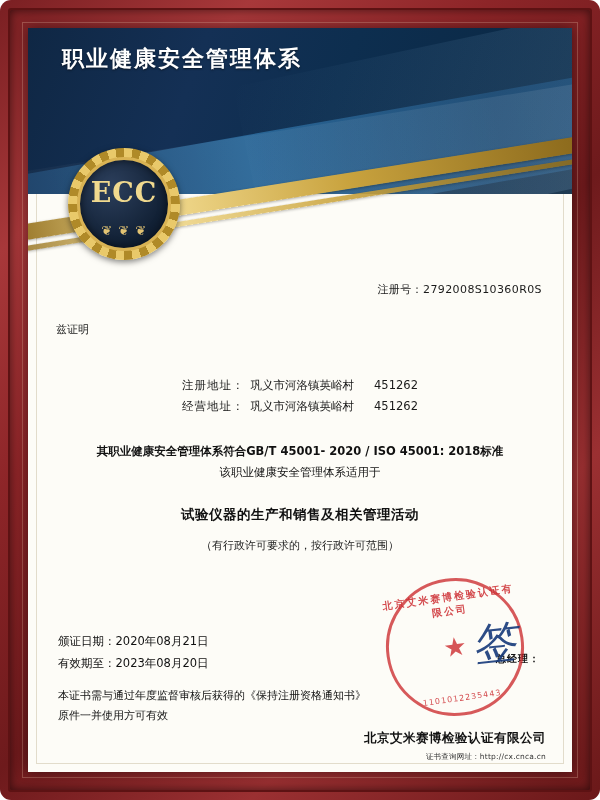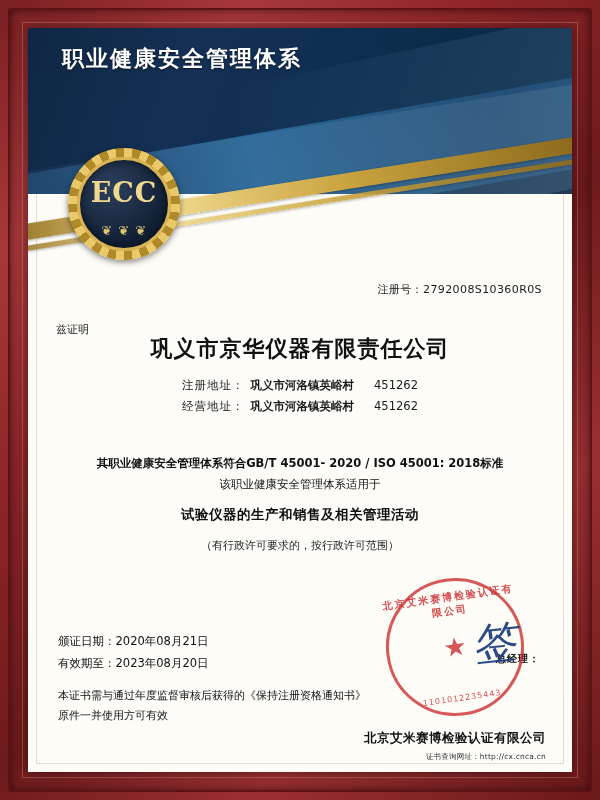--- a/index.html
+++ b/index.html
@@ -10,20 +10,21 @@
   }
 
   
   .certificate {
     position: relative;
     width: 600px; height: 800px;
     box-sizing: border-box;
     background: linear-gradient(135deg, #7a1f22 0%, #a8383a 18%, #8d2528 35%, #6e1a1c 55%, #9b3032 75%, #6a1819 100%);
     padding: 14px;
     overflow: hidden;
+    border-radius: 11px;
   }
   .frame-bevel {
     position: absolute; inset: 8px;
     border: 2px solid #5d1213;
     border-radius: 3px;
     box-shadow: inset 0 0 10px rgba(0,0,0,.55);
     pointer-events: none;
   }
   .frame-inner-line {
     position: absolute; inset: 22px;
@@ -143,26 +144,26 @@
     color: #111;
     font-family: "DejaVu Sans", "Liberation Sans", sans-serif;
   }
   .addr {
     position: absolute; left: 0; right: 0;
     text-align: center; font-size: 11.5px; color: #1a1a1a;
   }
   .addr.a1 { top: 172px; }
   .addr.a2 { top: 193px; }
   .addr .lbl { letter-spacing: 1px; }
-  .addr .val { font-weight: bold; margin: 16px 6px; }
+  .addr .val { font-weight: normal; margin: 16px 6px; }
   .addr .zip { margin-left: 14px; }
 
   .std-line {
     position: absolute; left: 0; right: 0;
-    text-align: center; font-size: 11.5px; color: #111; margin-top: 12px;
+    text-align: center; font-size: 11.5px; color: #111;
   }
   .std-line.l1 { top: 238px; font-weight: bold; }
   .std-line.l2 { top: 259px; }
   .scope {
     position: absolute; left: 0; right: 0; top: 300px;
     text-align: center; font-size: 13.5px; font-weight: bold; color: #111;
     letter-spacing: .5px;
   }
   .scope-note {
     position: absolute; left: 0; right: 0; top: 332px;
@@ -260,21 +261,20 @@
       <div class="ecc">ECC</div>
       <div class="laurel">❦ ❦ ❦</div>
     </div>
 
     <div class="body">
 
       <div class="reg-no">注册号：2792008S10360R0S</div>
 
       <div class="hereby">兹证明</div>
 
-      <div class="company">巩义市京华仪器有限责任公司</div>
 
       <div class="addr a1">
         <span class="lbl">注册地址：</span><span class="val">巩义市河洛镇英峪村</span><span class="zip">451262</span>
       </div>
 
       <div class="addr a2">
         <span class="lbl">经营地址：</span><span class="val">巩义市河洛镇英峪村</span><span class="zip">451262</span>
       </div>
 
       <div class="std-line l1">其职业健康安全管理体系符合GB/T 45001- 2020 / ISO 45001: 2018标准</div>

